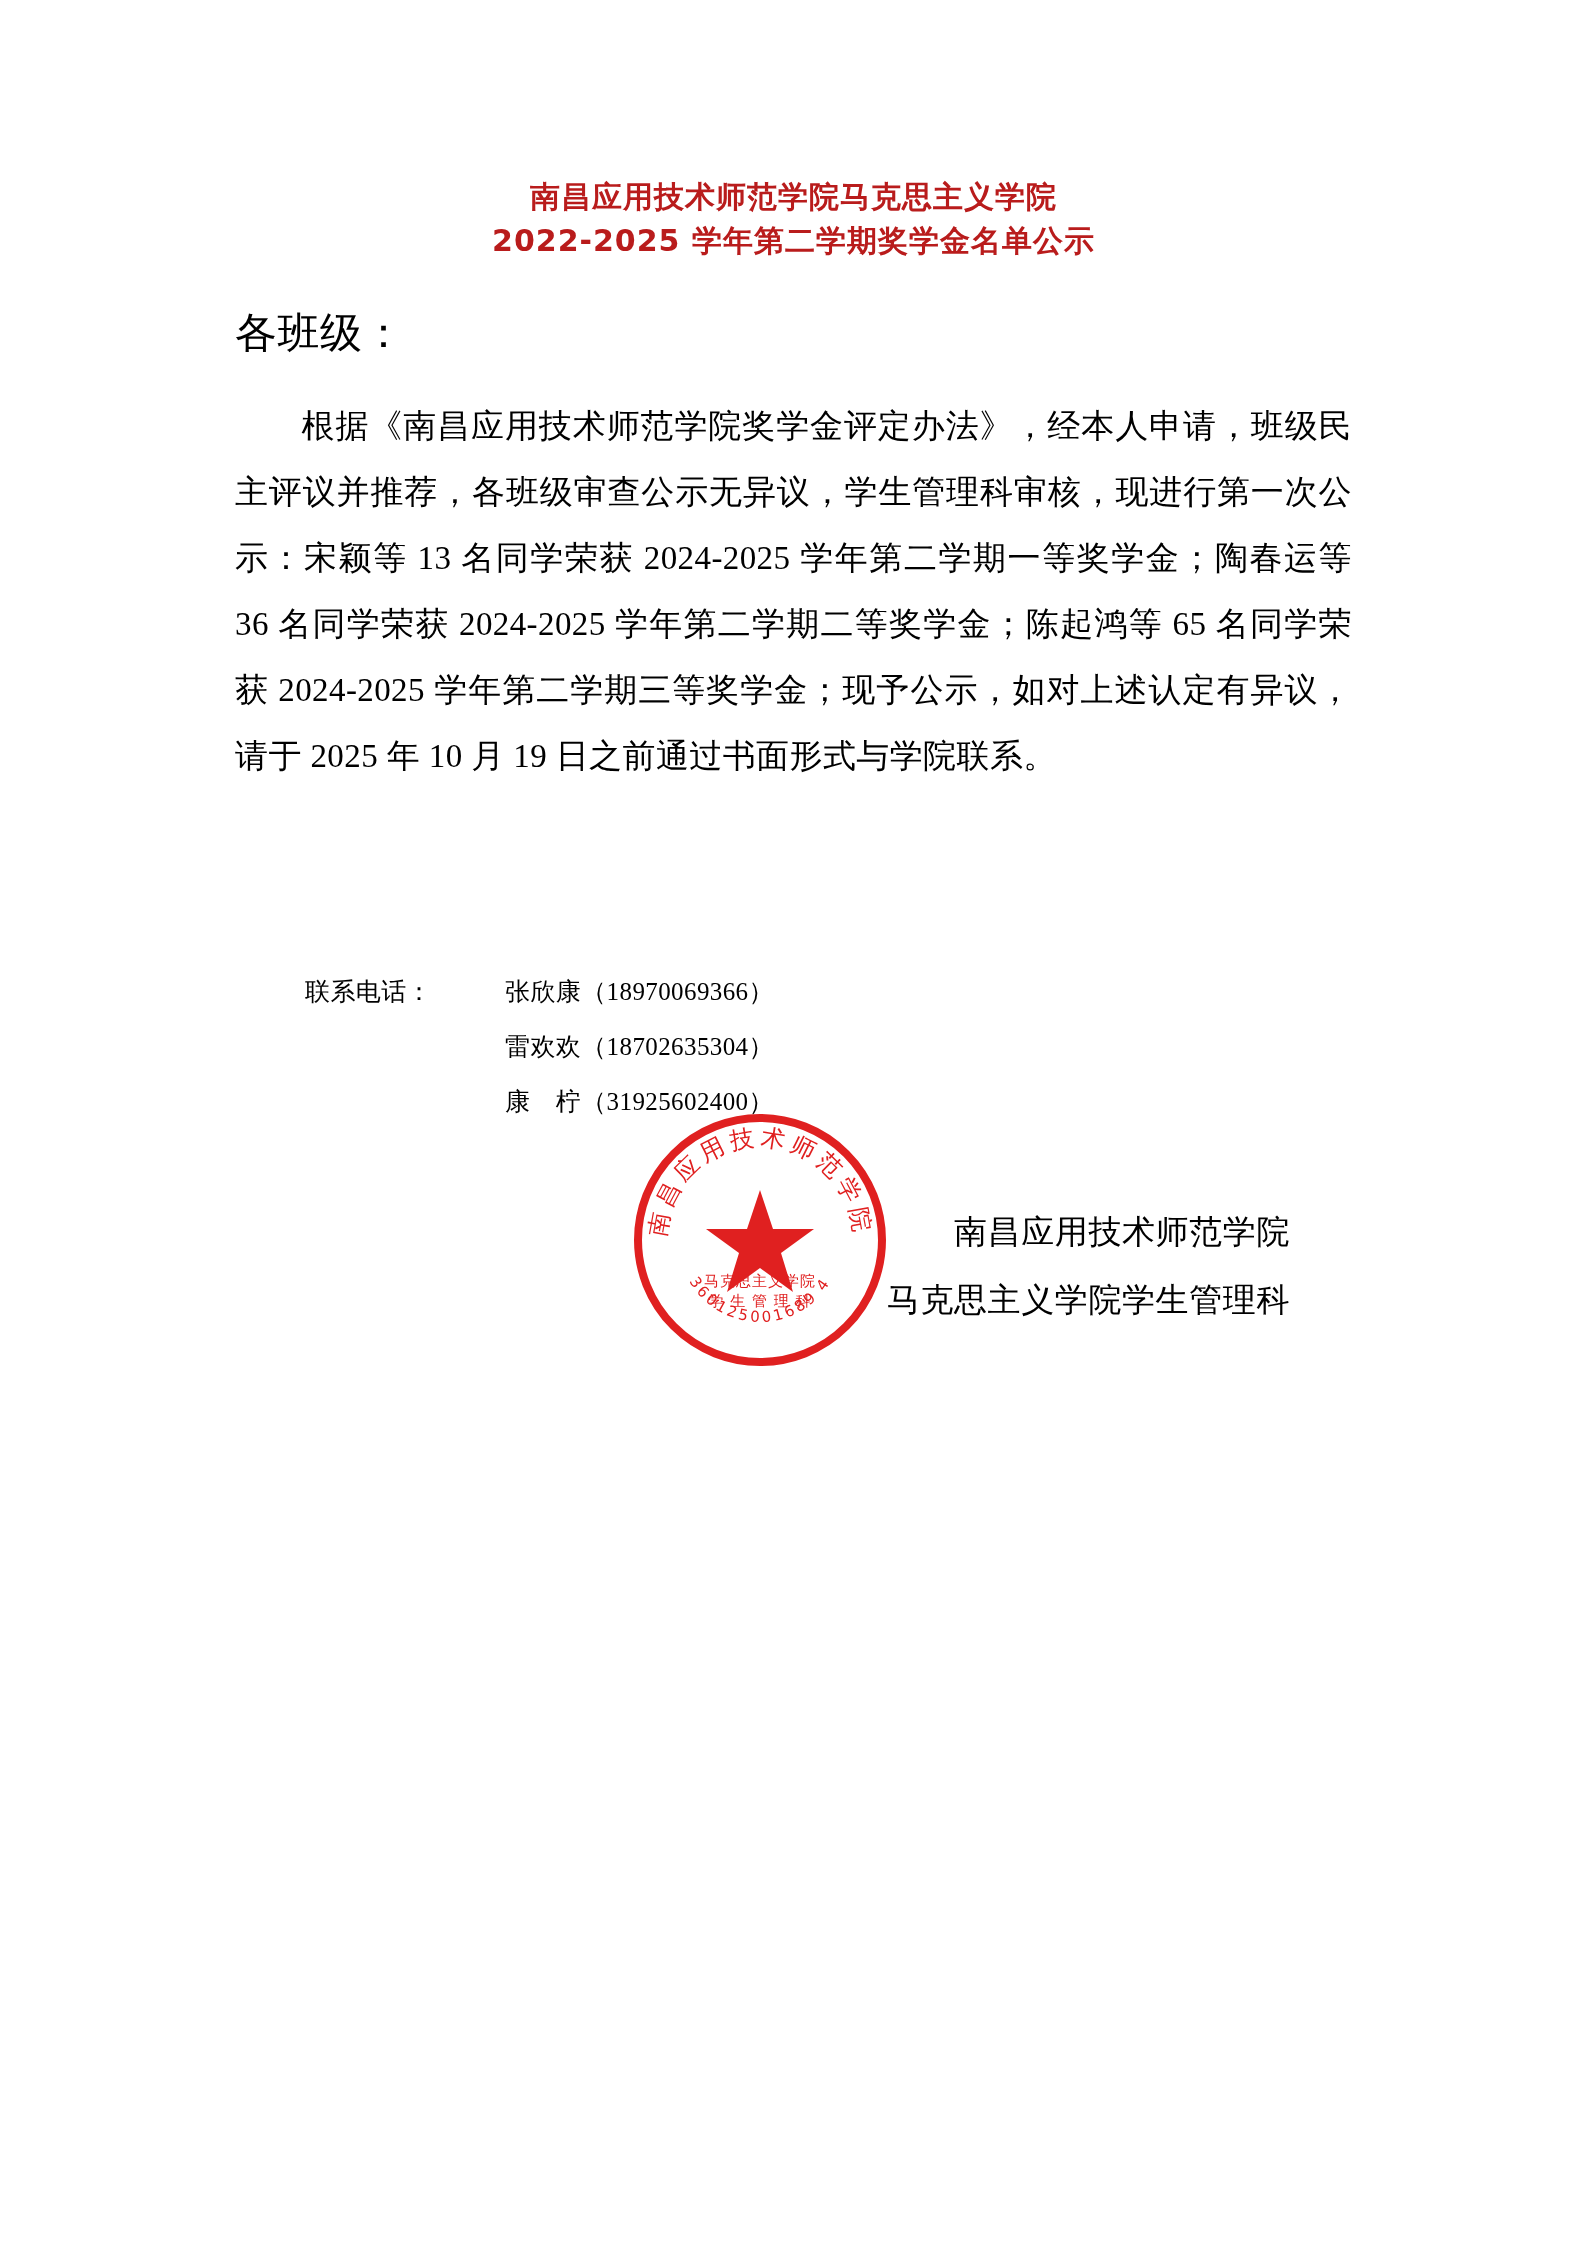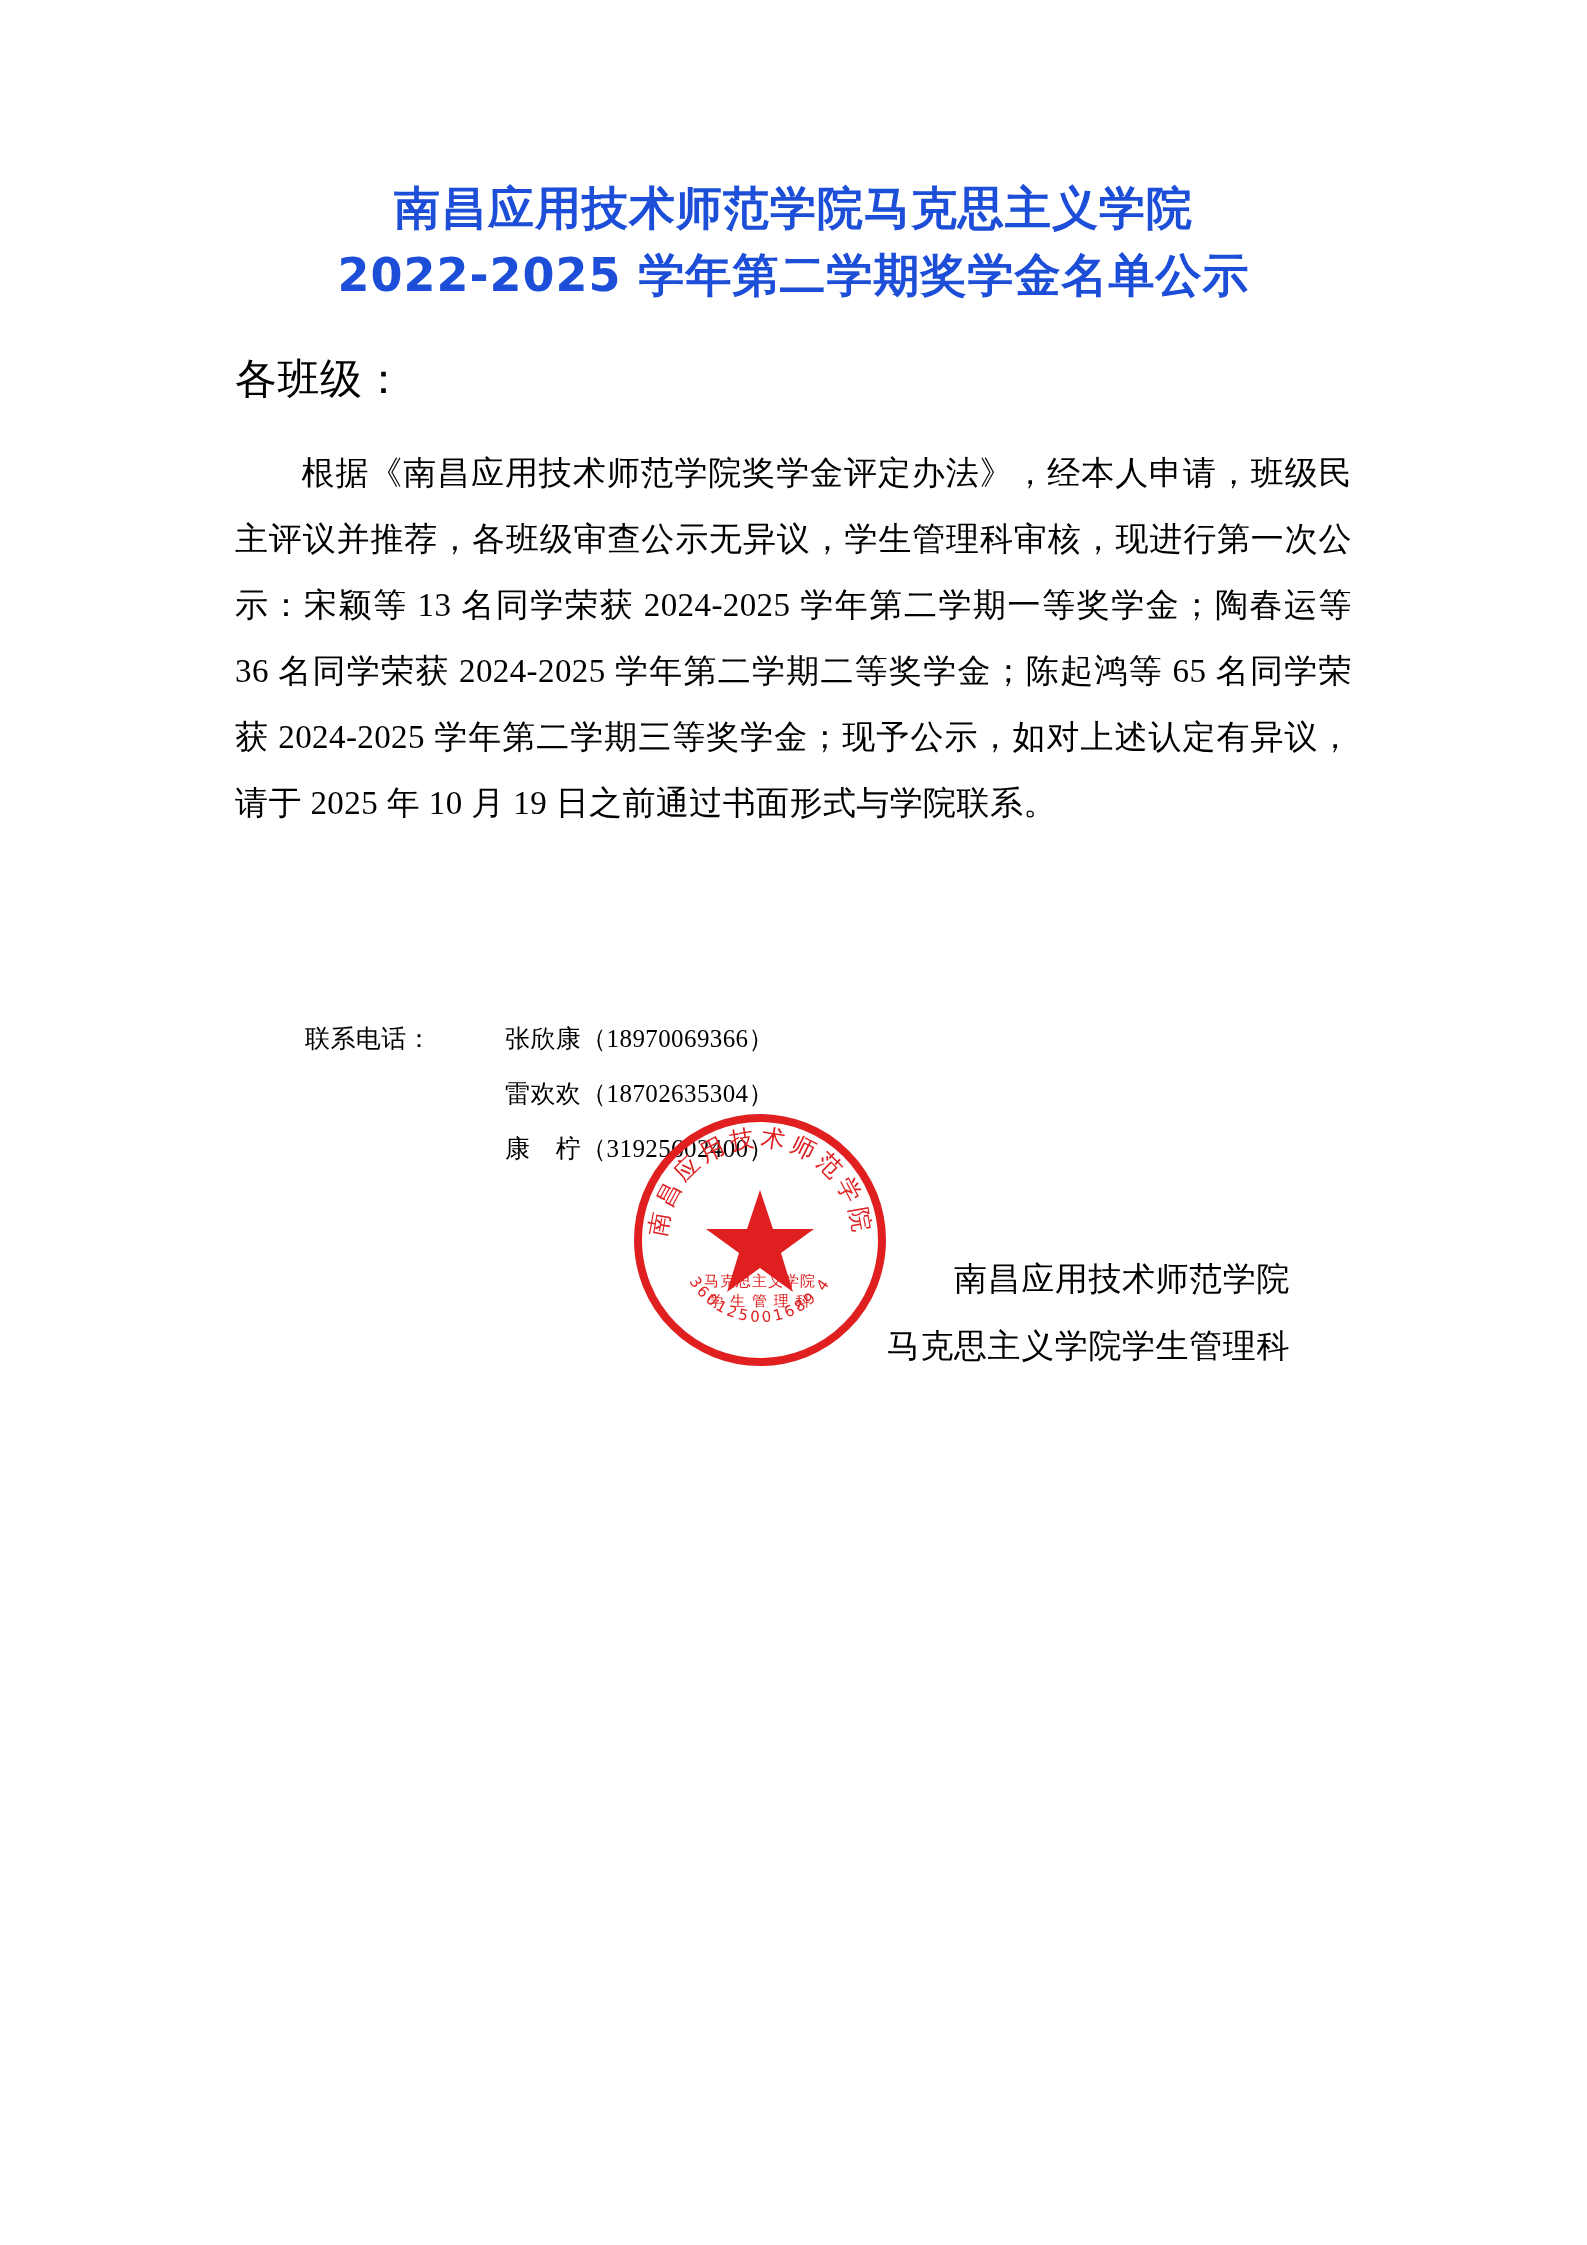--- a/index.html
+++ b/index.html
@@ -22,24 +22,24 @@
     box-sizing: border-box;
     padding: 0 235px;
   }
   .title-block {
     text-align: center;
     padding-top: 175px;
   }
   .title-line {
     font-family: "DejaVu Sans", "Liberation Sans", sans-serif;
     font-weight: bold;
-    font-size: 46px;
+    font-size: 30px;
     line-height: 1.45;
     letter-spacing: 1px;
-    color: #1d4ed8;
+    color: #b91c1c;
   }
   .salutation {
     margin-top: 38px;
     font-size: 42px;
     line-height: 1.6;
     letter-spacing: 0.5px;
   }
   .body-text {
     margin-top: 26px;
     font-size: 33px;

